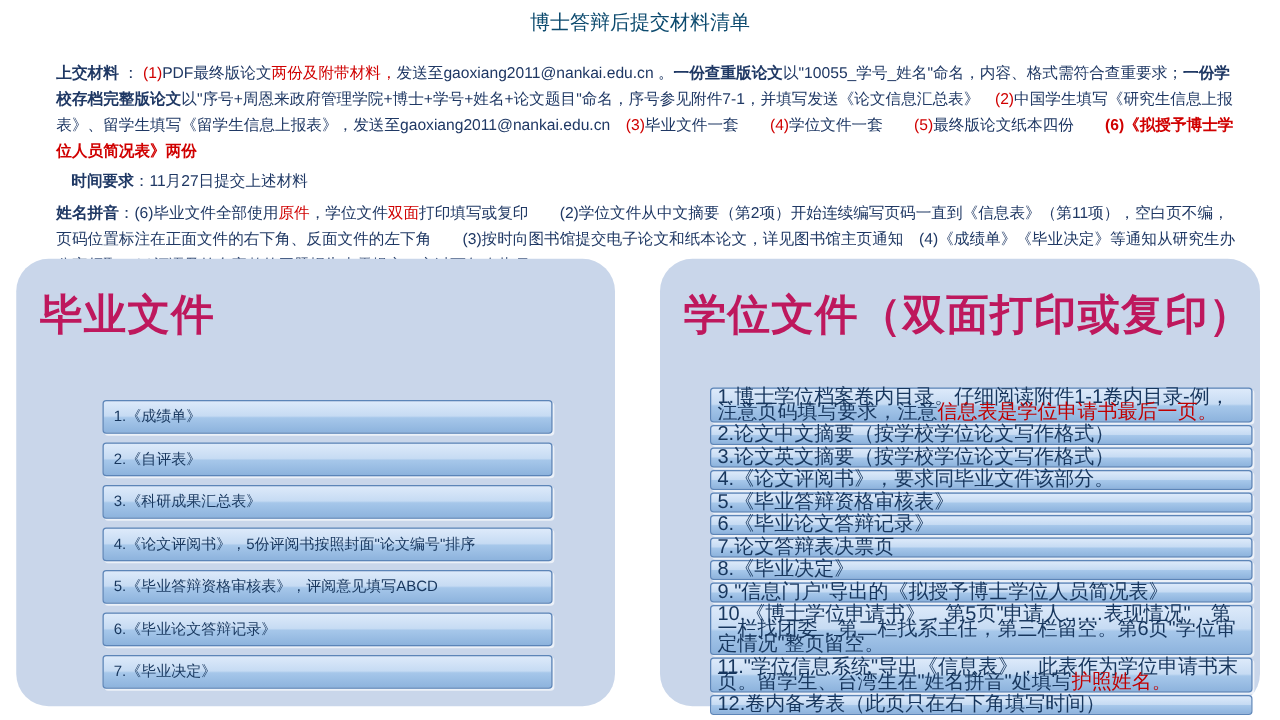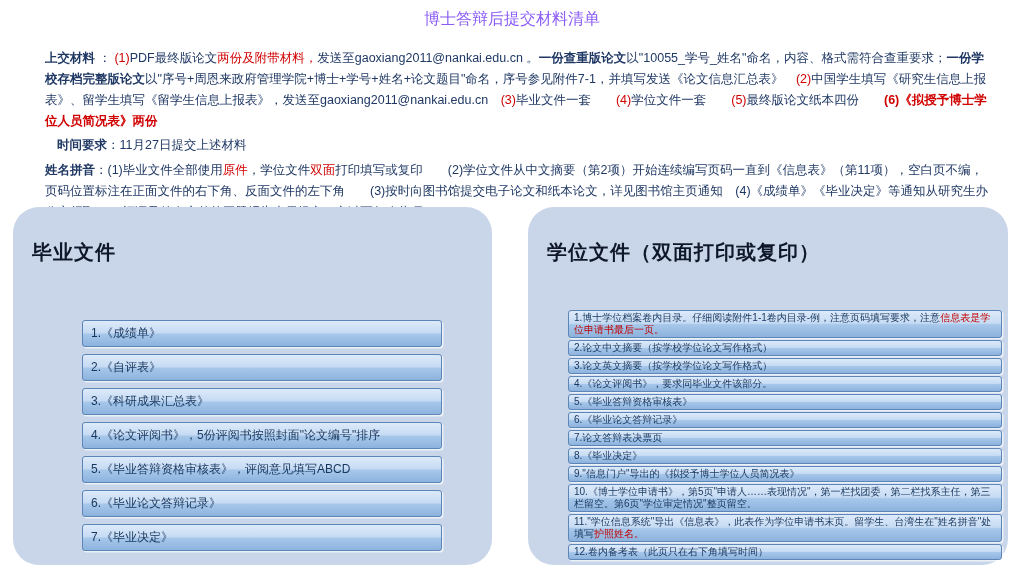--- a/index.html
+++ b/index.html
@@ -2,70 +2,70 @@
 <html><head>
 <meta charset="utf-8">
 <style>
   html,body{margin:0;padding:0;}
   body{
     width:1024px;height:576px;position:relative;overflow:hidden;
     background:#ffffff;
     font-family:"Liberation Sans","DejaVu Sans",sans-serif;
   }
   .page-title{
-    text-align:center;font-size:16px;font-weight:400;color:#8b5cf6;
+    text-align:center;font-size:16px;font-weight:400;color:#0c4a6e;
     margin:9px 0 5px 0;line-height:19px;
   }
   .para{
     margin:0 34px 0 45px;
     font-size:12.5px;line-height:21px;color:#1f3864;
   }
   .para.intro{margin-top:20px;}
   .para.time{margin-top:3px;padding-left:12px;}
   .para.notes{margin-top:4px;}
   .para span.bold{font-weight:bold;}
   .para span.red{color:#d00000;}
   .para span.red.bold{font-weight:bold;}
 
   .panel{
     position:absolute;top:207px;height:358px;
     background:#c9d6ea;border-radius:26px;
   }
   .panel-left{left:13px;width:479px;}
   .panel-right{left:528px;width:480px;}
   .panel-title{
-    font-weight:bold;font-size:20px;color:#0f172a;
+    font-weight:bold;font-size:34px;color:#be185d;
     margin:30px 0 0 19px;letter-spacing:1px;line-height:30px;
   }
   .bars{position:absolute;display:flex;flex-direction:column;}
   .bar{
     background:linear-gradient(180deg,#ddeafa 0%,#c6dbf3 47%,#a6c7ea 53%,#8db3dd 100%);
     border:1px solid #5c85b8;border-radius:3px;
     color:#17365d;box-sizing:border-box;
     box-shadow:1.5px 1.5px 0 rgba(255,255,255,0.65);
   }
   .bar span.red{color:#c00000;}
   .bars-left{left:25px;right:50px;top:113px;gap:7px;}
   .bars-left .bar{
     height:27px;font-size:12px;display:flex;align-items:center;
     padding:0 8px;flex:none;margin-left:44px;
   }
   .bars-right{left:40px;right:6px;top:103px;gap:2px;}
   .bars-right .bar{
-    font-size:10px;line-height:12px;padding:1px 5px;flex:none;
+    font-size:16px;line-height:12px;padding:1px 5px;flex:none;
   }
 </style>
 </head>
 <body>
 
 <h1 class="page-title">博士答辩后提交材料清单</h1>
 
 <p class="para intro"><span class="bold">上交材料</span><span> ： </span><span class="red">(1)</span><span>PDF最终版论文</span><span class="red">两份及附带材料，</span><span>发送至gaoxiang2011@nankai.edu.cn 。</span><span class="bold">一份查重版论文</span><span>以"10055_学号_姓名"命名，内容、格式需符合查重要求；</span><span class="bold">一份学校存档完整版论文</span><span>以"序号+周恩来政府管理学院+博士+学号+姓名+论文题目"命名，序号参见附件7-1，并填写发送《论文信息汇总表》　</span><span class="red">(2)</span><span>中国学生填写《研究生信息上报表》、留学生填写《留学生信息上报表》，发送至gaoxiang2011@nankai.edu.cn　</span><span class="red">(3)</span><span>毕业文件一套　　</span><span class="red">(4)</span><span>学位文件一套　　</span><span class="red">(5)</span><span>最终版论文纸本四份　　</span><span class="red bold">(6)《拟授予博士学位人员简况表》两份</span></p>
 <p class="para time"><span class="bold">时间要求</span><span>：11月27日提交上述材料</span></p>
-<p class="para notes"><span class="bold">姓名拼音</span><span>：(1)毕业文件全部使用</span><span class="red">原件</span><span>，学位文件</span><span class="red">双面</span><span>打印填写或复印　　(2)学位文件从中文摘要（第2项）开始连续编写页码一直到《信息表》（第11项），空白页不编，页码位置标注在正面文件的右下角、反面文件的左下角　　(3)按时向图书馆提交电子论文和纸本论文，详见图书馆主页通知　(4)《成绩单》《毕业决定》等通知从研究生办公室领取　(5)评语及签名完整的开题报告也需提交，交过可忽略此项</span></p>
+<p class="para notes"><span class="bold">姓名拼音</span><span>：(6)毕业文件全部使用</span><span class="red">原件</span><span>，学位文件</span><span class="red">双面</span><span>打印填写或复印　　(2)学位文件从中文摘要（第2项）开始连续编写页码一直到《信息表》（第11项），空白页不编，页码位置标注在正面文件的右下角、反面文件的左下角　　(3)按时向图书馆提交电子论文和纸本论文，详见图书馆主页通知　(4)《成绩单》《毕业决定》等通知从研究生办公室领取　(5)评语及签名完整的开题报告也需提交，交过可忽略此项</span></p>
 
 <div class="panel panel-left">
   <div class="panel-title">毕业文件</div>
   <div class="bars bars-left">
       <div class="bar">
         <span>1.《成绩单》</span>
       </div>
       <div class="bar">
         <span>2.《自评表》</span>
       </div>

